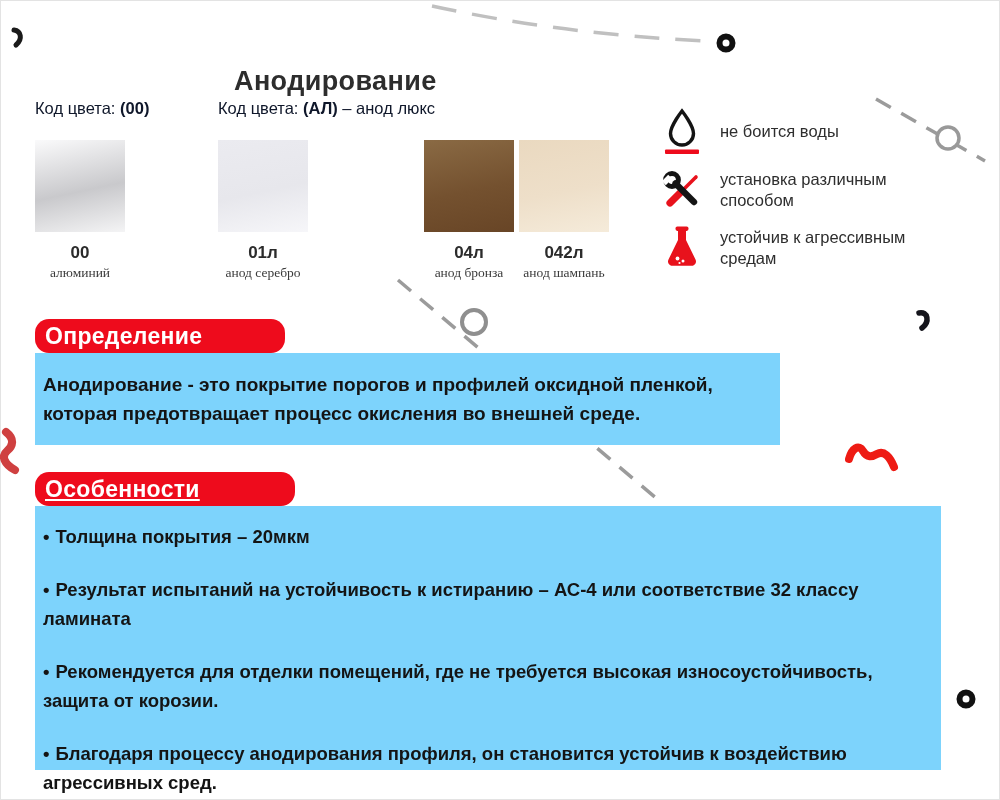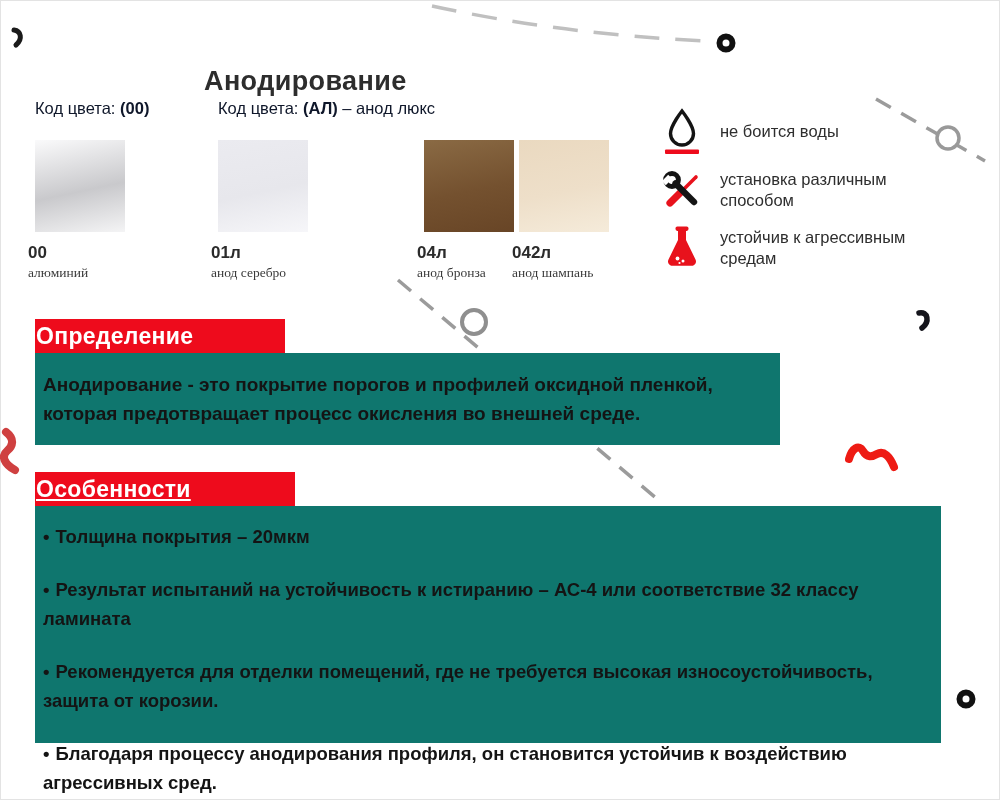--- a/index.html
+++ b/index.html
@@ -9,41 +9,41 @@
     box-shadow:inset 0 0 0 1px #e3e3e3;
   }
   .deco-layer{position:absolute;left:0;top:0;z-index:0;pointer-events:none;}
   .content{position:absolute;left:0;top:0;width:100%;height:100%;z-index:1;}
 
   .abs{position:absolute;}
   .col-title{font-size:27px;font-weight:bold;color:#2d2d2d;letter-spacing:.4px;}
   .code-line{font-size:16.5px;color:#0f172a;}
   .code-line b{font-weight:bold;}
 
-  .swatch-block{position:absolute;top:140px;width:104px;text-align:left;}
+  .swatch-block{position:absolute;top:140px;width:104px;text-align:center;}
   .chip{width:90px;height:92px;margin:0 auto;}
   .sw-code{margin-top:11px;font-size:17px;font-weight:bold;color:#2b2b2b;}
   .sw-name{margin-top:2px;font-size:13.5px;color:#3a3a3a;font-family:Liberation Serif, serif;}
 
   .features{position:absolute;left:660px;top:106px;width:275px;display:flex;flex-direction:column;gap:13px;}
   .feat-row{display:flex;align-items:center;gap:16px;}
   .feat-icon{flex:0 0 44px;display:flex;justify-content:center;}
   .feat-text{font-size:16.5px;line-height:21px;color:#2e2e2e;max-width:200px;}
 
   .banner{
     position:absolute;height:34px;display:flex;align-items:center;
     background:#ee0b1c;color:#fff;font-weight:bold;font-size:23px;
-    padding-left:1px;box-sizing:border-box;letter-spacing:.3px;
+    padding-left:10px;box-sizing:border-box;letter-spacing:.3px;border-radius:14px;
   }
   .graybox{
-    position:absolute;background:#0f766e;box-sizing:border-box;color:#141414;
+    position:absolute;background:#7dd3fc;box-sizing:border-box;color:#141414;
   }
   .def-box{left:35px;top:353px;width:745px;height:92px;padding:17px 24px 0 8px;
     font-size:19px;line-height:29px;font-weight:600;}
-  .feat-box{left:35px;top:506px;width:906px;height:237px;padding:16px 22px 0 8px;
+  .feat-box{left:35px;top:506px;width:906px;height:264px;padding:16px 22px 0 8px;
     font-size:18.5px;line-height:29px;font-weight:600;}
   .feat-box p{margin:0 0 24px 0;}
   .blt{margin-right:6px;}
 </style>
 </head>
 <body>
 
 <div class="page">
 
   <svg class="deco-layer" width="1000" height="800" viewBox="0 0 1000 800">
@@ -60,21 +60,21 @@
     <circle cx="966" cy="699" r="6.5" fill="none" stroke="#111" stroke-width="6"></circle>
   </svg>
 
   <div class="content">
 
     <div class="abs code-line" style="left:35px;top:99px;">
       <span>Код цвета:</span>
       <b>(00)</b>
     </div>
 
-    <div class="abs col-title" style="left:204px;top:66px;">Анодирование</div>
+    <div class="abs col-title" style="left:234px;top:66px;">Анодирование</div>
     <div class="abs code-line" style="left:218px;top:99px;">
       <span>Код цвета:</span>
       <b>(АЛ)</b>
       <span>– анод люкс</span>
     </div>
 
     <div class="swatch-block" style="left:28px;">
       <div class="chip" style="background: linear-gradient(168deg, rgb(250, 250, 251) 0%, rgb(201, 201, 204) 55%, rgb(244, 244, 245) 100%);"></div>
       <div class="sw-code">00</div>
       <div class="sw-name">алюминий</div>

